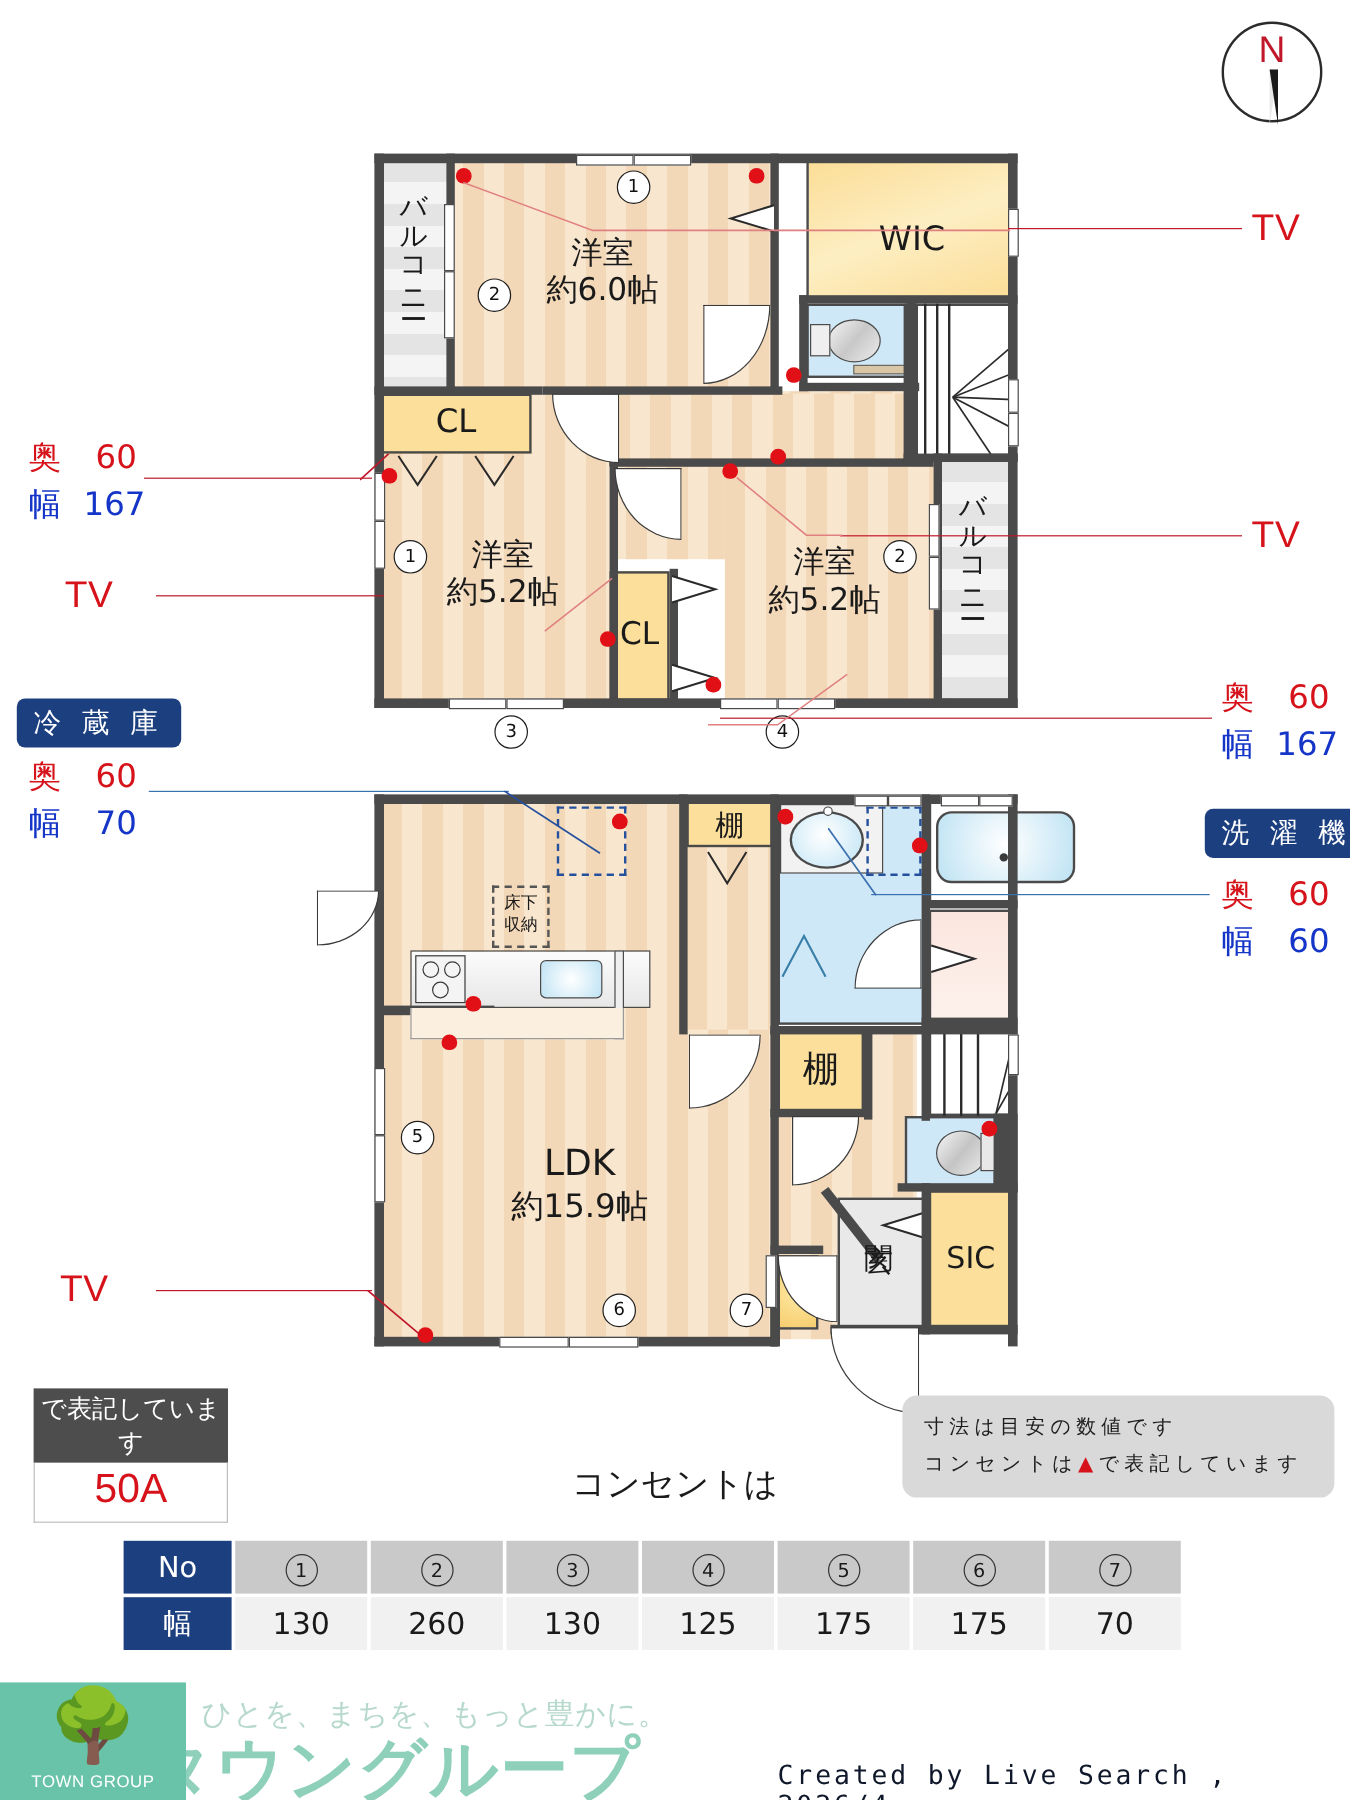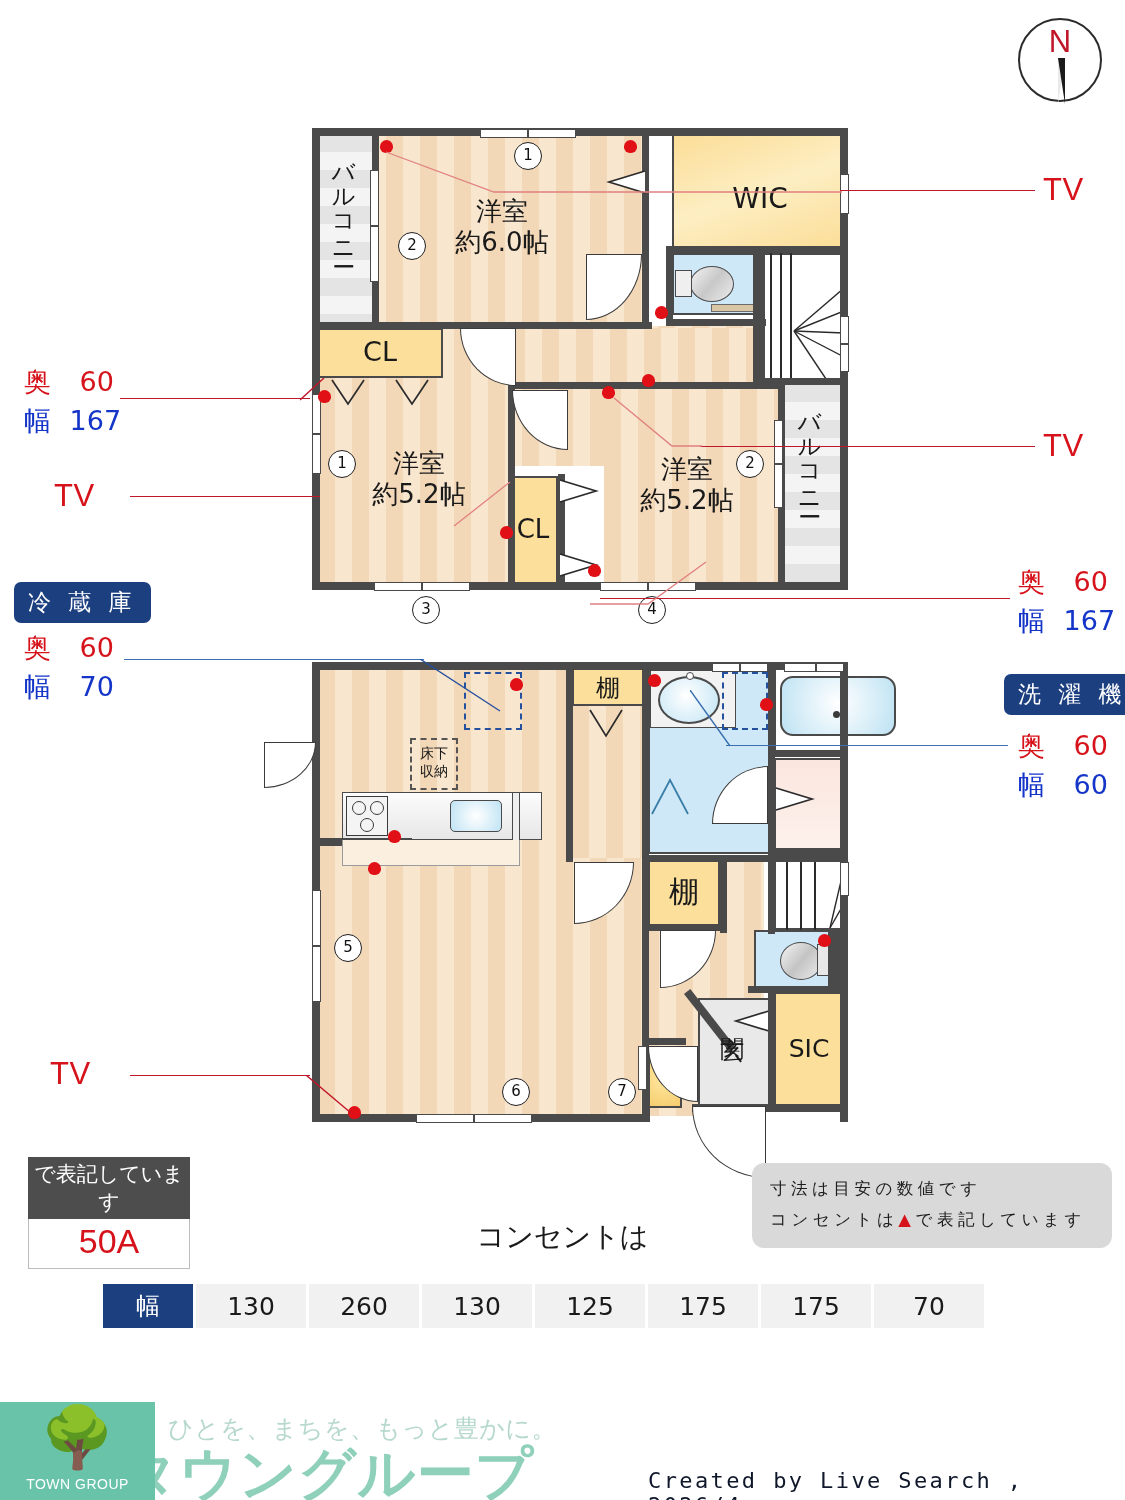--- a/index.html
+++ b/index.html
@@ -421,20 +421,23 @@
   <div class="abs win-h" style="left:504px;top:1px;width:28px;"></div>
   <div class="abs win-h" style="left:400px;top:1px;width:28px;"></div>
   <div class="abs win-h" style="left:428px;top:1px;width:28px;"></div>
   <div class="abs win-v" style="left:0px;top:228px;height:56px;"></div>
   <div class="abs win-v" style="left:0px;top:284px;height:56px;"></div>
   <div class="abs win-h" style="left:104px;top:452px;width:58px;"></div>
   <div class="abs win-h" style="left:162px;top:452px;width:58px;"></div>
   <div class="abs win-v" style="left:326px;top:384px;height:44px;"></div>
   <div class="abs win-v" style="left:528px;top:200px;height:34px;"></div>
 
+  <div class="rlabel" style="left:86px;top:290px;width:170px;font-size:30px;">
+    <span>LDK</span><br><span style="font-size:27px;">約15.9帖</span>
+  </div>
   <div class="rlabel" style="left:262px;top:12px;width:68px;font-size:24px;">棚</div>
   <div class="rlabel" style="left:338px;top:212px;width:68px;font-size:30px;">棚</div>
   <div class="rlabel vlabel" style="left:406px;top:356px;font-size:24px;">玄関</div>
   <div class="rlabel" style="left:466px;top:372px;width:62px;font-size:25px;">SIC</div>
 
   <div class="wnum" style="left:22px;top:272px;">5</div>
   <div class="wnum" style="left:190px;top:416px;">6</div>
   <div class="wnum" style="left:296px;top:416px;">7</div>
 
   <div class="outlet" style="left:198px;top:16px;"></div>
@@ -531,20 +534,30 @@
   <div>寸法は目安の数値です</div>
   <div>
     <span>コンセントは</span><span class="tri">▲</span><span>で表記しています</span>
   </div>
 </div>
 
 <div class="abs" id="curtain-title">コンセントは</div>
 
 <table class="abs" id="ctable">
   <tbody>
+      <tr>
+    <th class="rowhd">No</th>
+    <td class="nohd"><span class="circ">1</span></td>
+    <td class="nohd"><span class="circ">2</span></td>
+    <td class="nohd"><span class="circ">3</span></td>
+    <td class="nohd"><span class="circ">4</span></td>
+    <td class="nohd"><span class="circ">5</span></td>
+    <td class="nohd"><span class="circ">6</span></td>
+    <td class="nohd"><span class="circ">7</span></td>
+  </tr>
   <tr>
     <th class="rowhd">幅</th>
     <td class="val">130</td>
     <td class="val">260</td>
     <td class="val">130</td>
     <td class="val">125</td>
     <td class="val">175</td>
     <td class="val">175</td>
     <td class="val">70</td>
   </tr>

